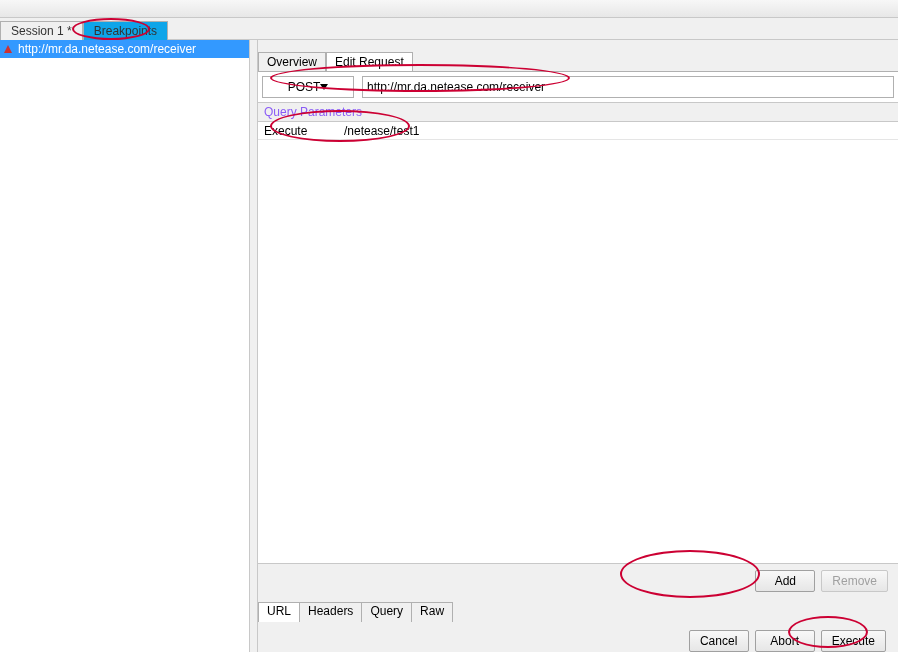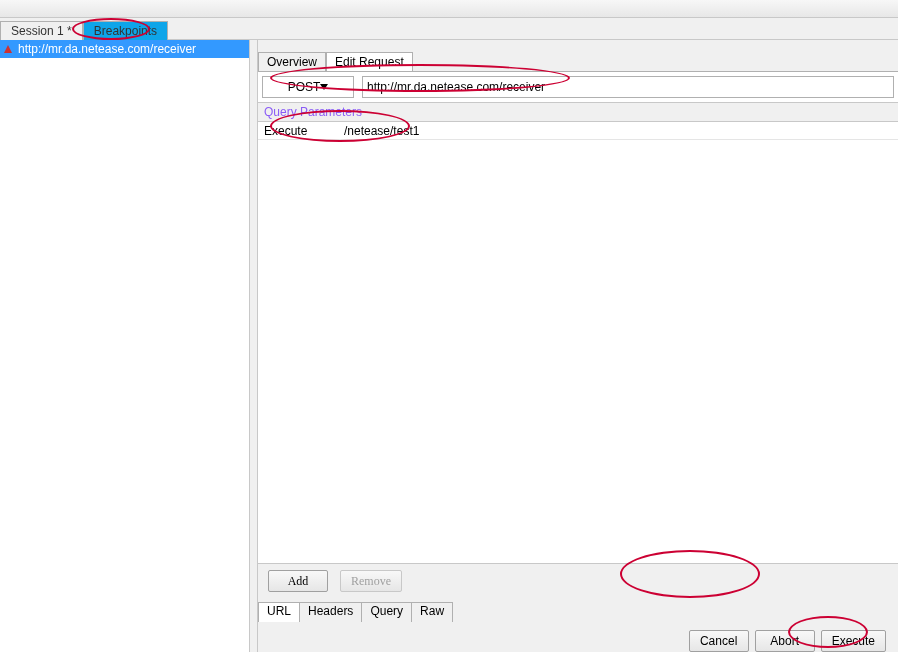--- a/index.html
+++ b/index.html
@@ -171,25 +171,24 @@
     width: 80px;
     padding: 0 6px;
   }
   .param-cell-value {
     flex: 1;
     padding: 0 6px;
   }
 
   .table-buttons {
     display: flex;
-    justify-content: flex-start;
-    gap: 12px;
+    justify-content: flex-end;
+    gap: 6px;
     padding: 6px 10px 8px 10px;
     background: #f0f0f0;
-    font-family: Liberation Serif, serif;
   }
   .btn {
     border: 1px solid #a0a0a0;
     background: linear-gradient(#f8f8f8,#e6e6e6);
     padding: 2px 10px;
     min-width: 60px;
     height: 22px;
     display: flex;
     align-items: center;
     justify-content: center;

